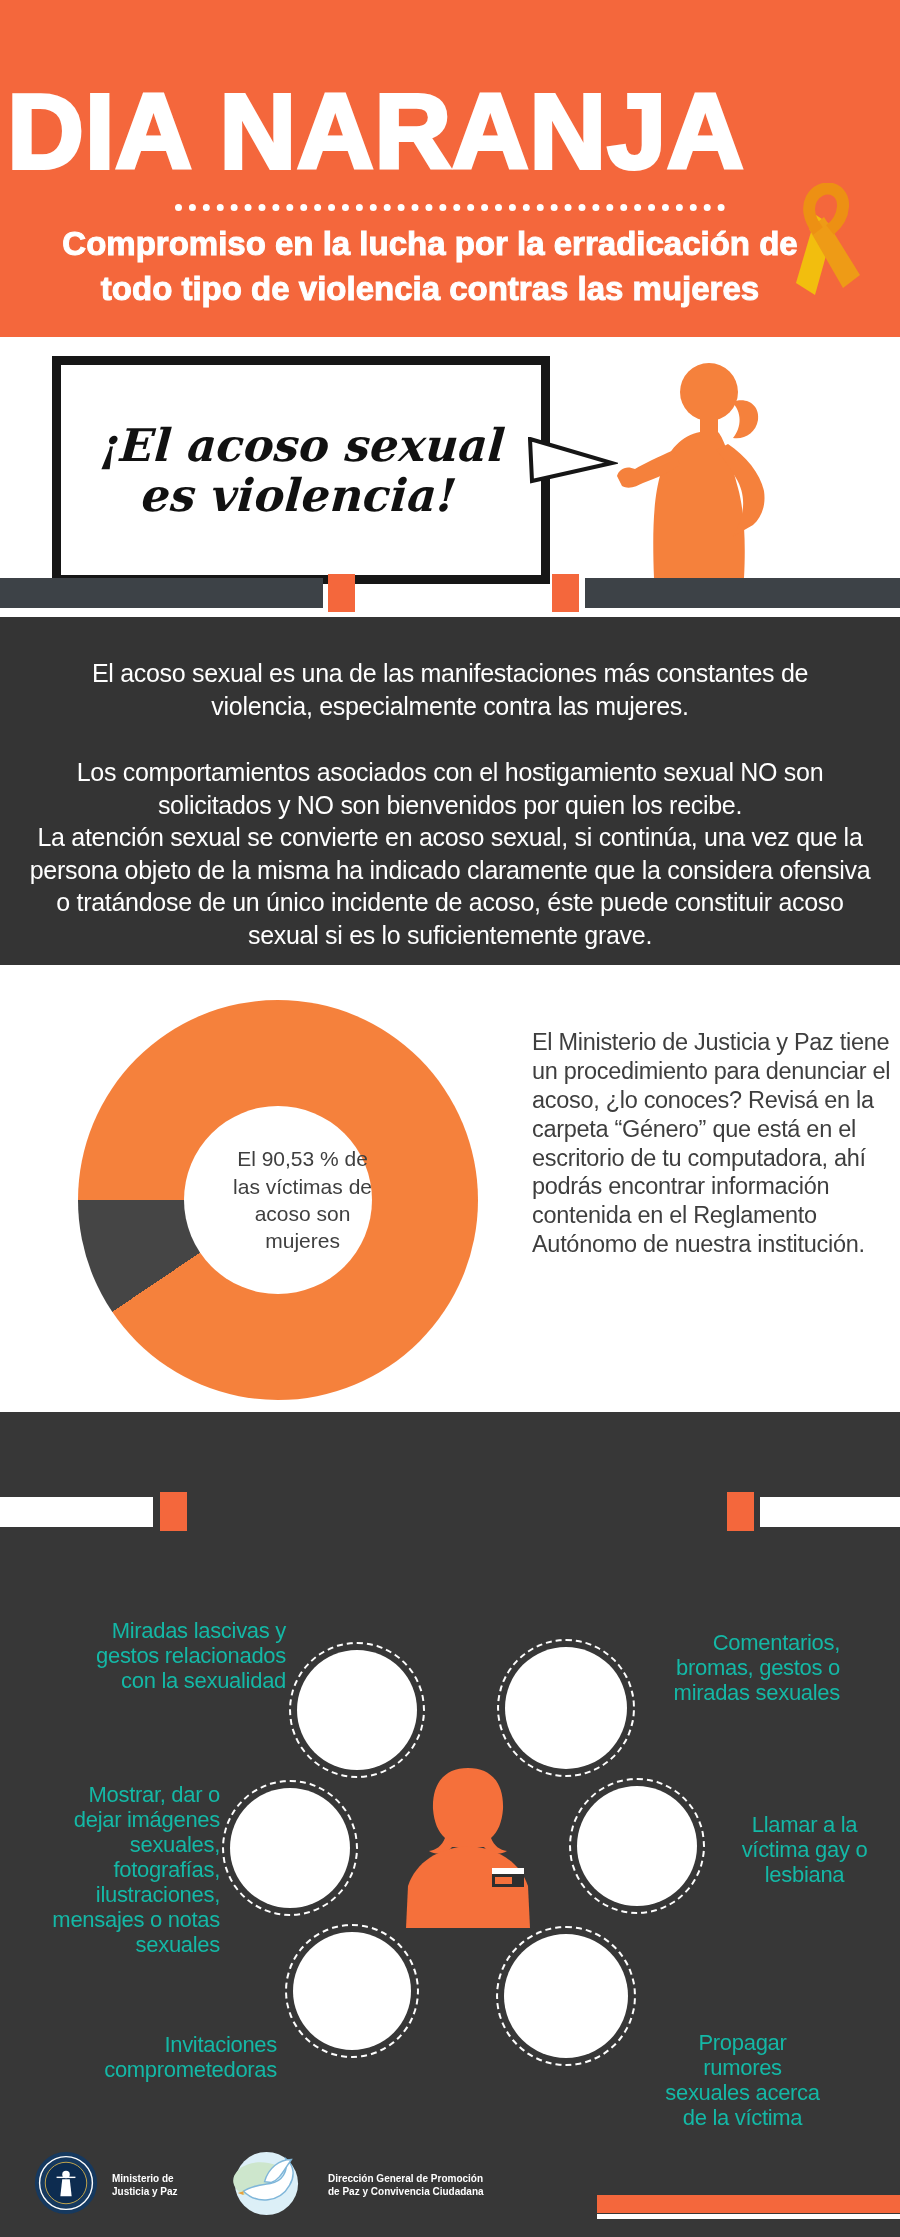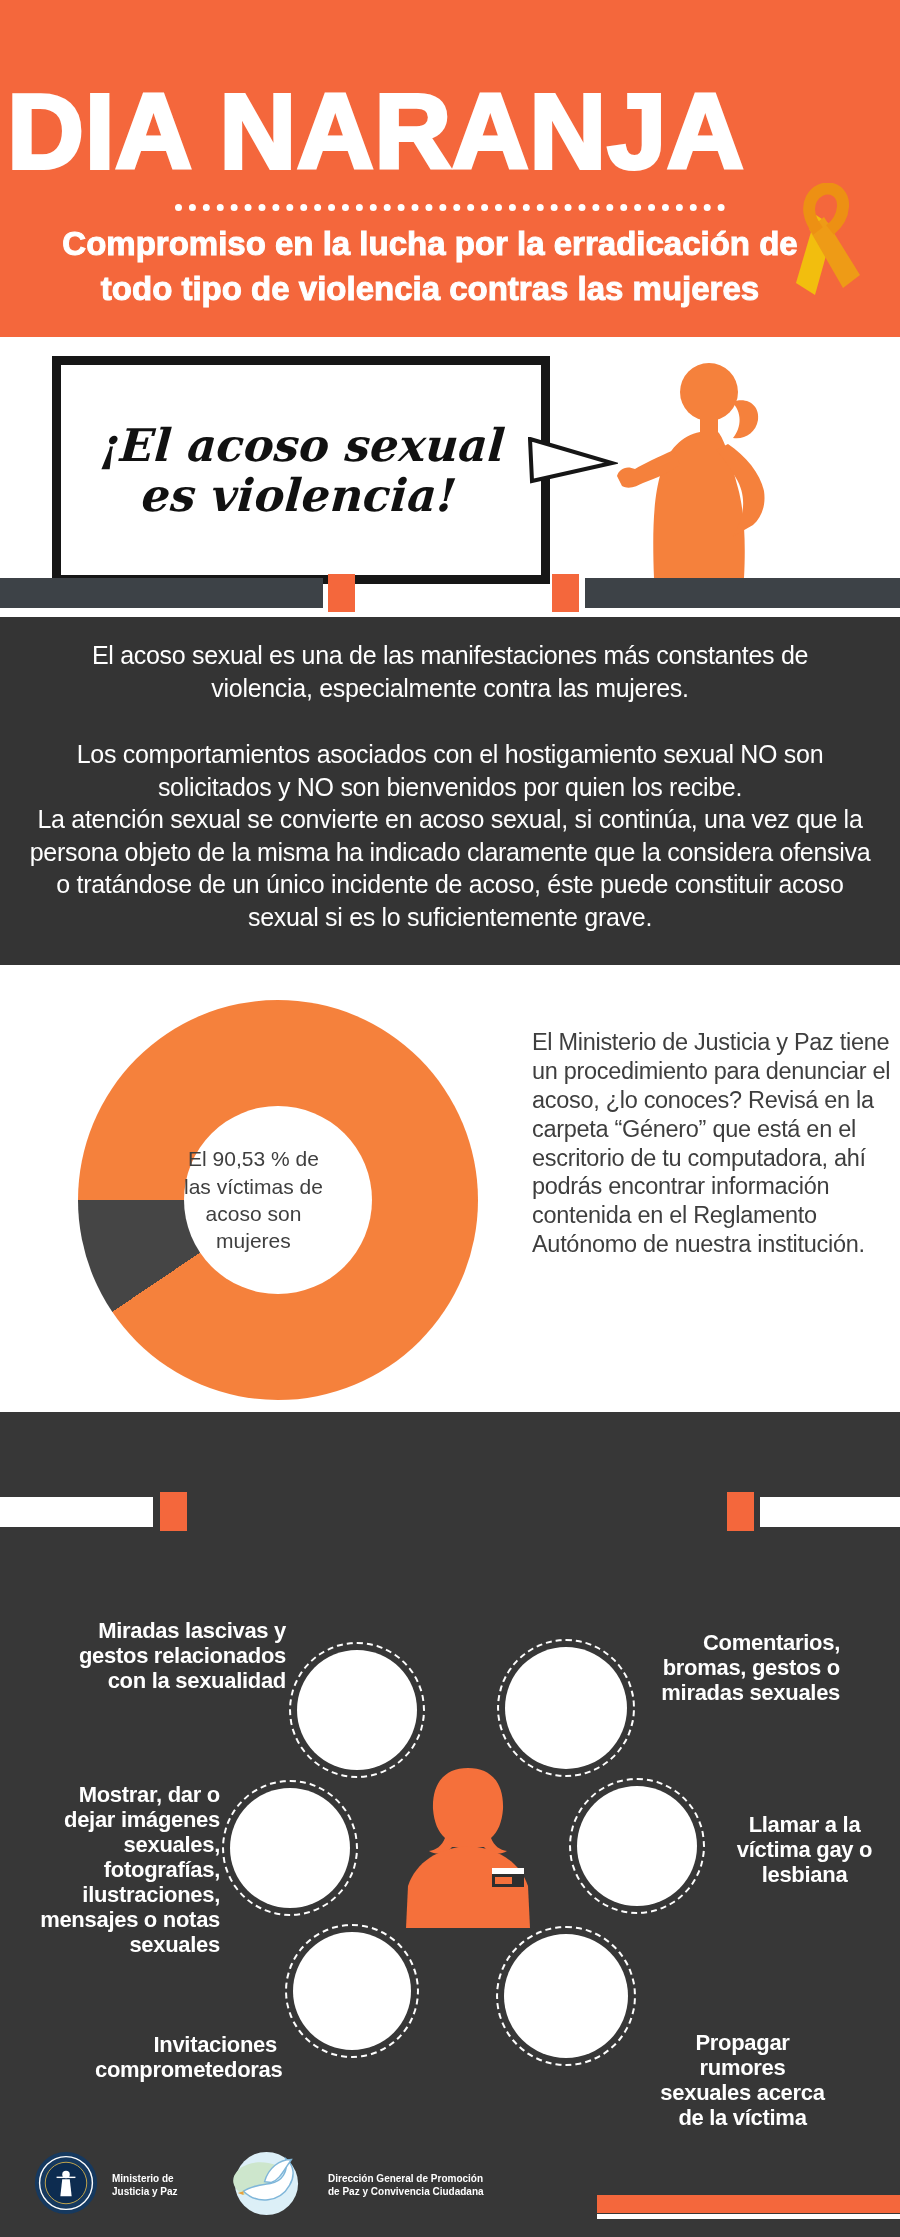--- a/index.html
+++ b/index.html
@@ -29,29 +29,29 @@
   .bar-left{left:0;width:323px;}
   .bar-right{left:585px;width:315px;}
   .sq{width:27px;height:38px;background:#F4673C;}
   .sq-a{left:328px;top:574px;}
   .sq-b{left:552px;top:574px;}
 
   
   .band{left:0;top:617px;width:900px;height:348px;background:#343434;color:#fff;}
   .band p{margin:0 auto;text-align:center;font-size:25px;line-height:1.3;letter-spacing:-0.3px;
           font-weight:400;}
-  .p1{max-width:800px;padding-top:22px;margin-bottom:34px !important;}
+  .p1{max-width:800px;padding-top:40px;margin-bottom:34px !important;}
   .p2{max-width:760px;}
   .p3{max-width:856px;}
 
   
   .donut{left:78px;top:1000px;width:400px;height:400px;border-radius:50%;
          background:conic-gradient(#F5813C 0deg 236deg,#454545 236deg 270deg,#F5813C 270deg 360deg);}
   .donut-hole{position:absolute;inset:106px;border-radius:50%;background:#fff;
-              display:flex;align-items:center;justify-content:flex-start;}
+              display:flex;align-items:center;justify-content:flex-end;}
   .donut-label{white-space:pre-line;text-align:center;color:#3F3F3F;font-size:21px;line-height:1.3;}
   .side-text{left:532px;top:1028px;width:364px;text-align:left;color:#3E3E3E;
              font-size:23.5px;line-height:1.23;letter-spacing:-0.3px;}
 
   
   .dark-section{left:0;top:1412px;width:900px;height:825px;background:#373737;}
   .head-bar{top:85px;height:30px;background:#fff;}
   .head-bar-left{left:0;width:153px;}
   .head-bar-right{left:760px;width:140px;}
   .head-sq{width:27px;height:39px;background:#F4673C;top:80px;}
@@ -61,21 +61,21 @@
                    font-size:37px;font-weight:800;line-height:1.2;-webkit-text-stroke:1px #fff;}
 
   .circle{background:#fff;border-radius:50%;outline:2.5px dashed #fff;outline-offset:6px;}
   .c1{left:297px;top:238px;width:120px;height:120px;}
   .c2{left:505px;top:235px;width:122px;height:122px;}
   .c3{left:230px;top:376px;width:120px;height:120px;}
   .c4{left:577px;top:374px;width:120px;height:120px;}
   .c5{left:293px;top:520px;width:118px;height:118px;}
   .c6{left:504px;top:522px;width:124px;height:124px;}
 
-  .item-label{color:#ffffff;font-size:22px;font-weight:700;line-height:1.14;white-space:pre-line;
+  .item-label{color:#14b8a6;font-size:22px;font-weight:400;line-height:1.14;white-space:pre-line;
               letter-spacing:-0.3px;}
   .l1{left:58px;top:206px;width:228px;text-align:right;}
   .l2{left:640px;top:218px;width:200px;text-align:right;}
   .l3{left:28px;top:370px;width:192px;text-align:right;}
   .l4{left:722px;top:400px;width:165px;text-align:center;}
   .l5{left:95px;top:620px;width:182px;text-align:right;}
   .l6{left:655px;top:618px;width:175px;text-align:center;}
 
   .center-icon{left:388px;top:350px;width:160px;height:166px;}
 

